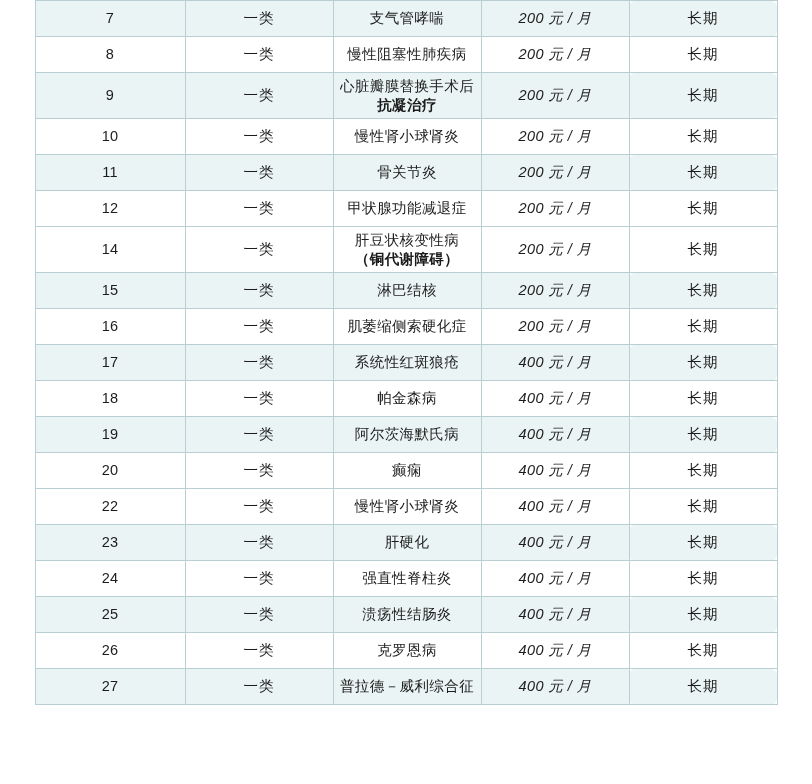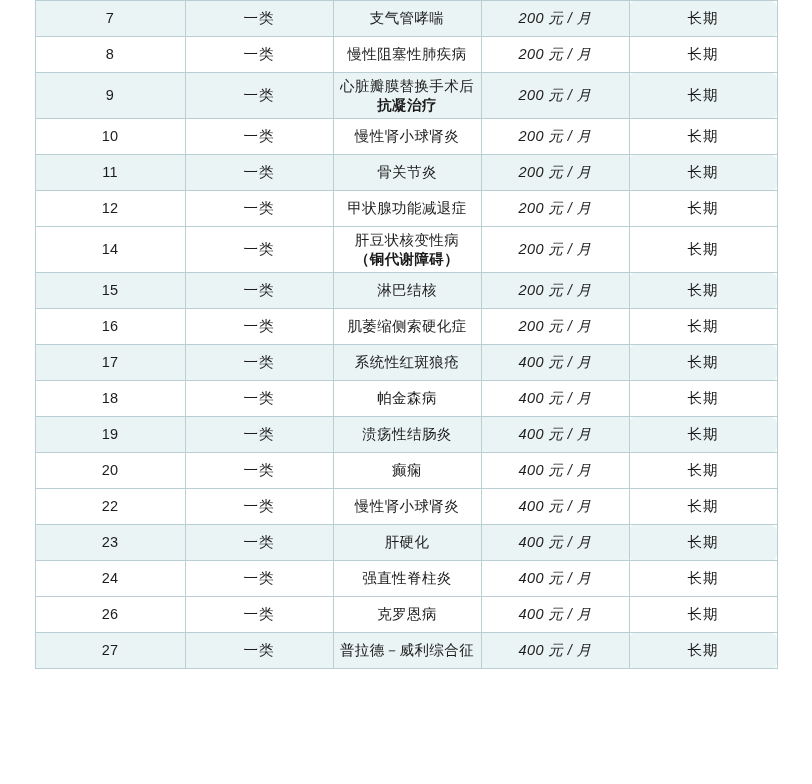--- a/index.html
+++ b/index.html
@@ -157,49 +157,56 @@
         <tr class="row-odd">
           <td class="cell-num">18</td>
           <td class="cell-cat">一类</td>
           <td class="cell-name"><span class="line1">帕金森病</span></td>
           <td class="cell-amt">400 元 / 月</td>
           <td class="cell-term">长期</td>
         </tr>
         <tr class="row-even">
           <td class="cell-num">19</td>
           <td class="cell-cat">一类</td>
+          <td class="cell-name"><span class="line1">阿尔茨海默氏病</span></td>
+          <td class="cell-amt">400 元 / 月</td>
+          <td class="cell-term">长期</td>
+        </tr>
+        <tr class="row-odd">
+          <td class="cell-num">20</td>
+          <td class="cell-cat">一类</td>
+          <td class="cell-name"><span class="line1">癫痫</span></td>
+          <td class="cell-amt">400 元 / 月</td>
+          <td class="cell-term">长期</td>
+        </tr>
+        <tr class="row-odd">
+          <td class="cell-num">22</td>
+          <td class="cell-cat">一类</td>
+          <td class="cell-name"><span class="line1">慢性肾小球肾炎</span></td>
+          <td class="cell-amt">400 元 / 月</td>
+          <td class="cell-term">长期</td>
+        </tr>
+        <tr class="row-even">
+          <td class="cell-num">23</td>
+          <td class="cell-cat">一类</td>
+          <td class="cell-name"><span class="line1">肝硬化</span></td>
+          <td class="cell-amt">400 元 / 月</td>
+          <td class="cell-term">长期</td>
+        </tr>
+        <tr class="row-odd">
+          <td class="cell-num">24</td>
+          <td class="cell-cat">一类</td>
+          <td class="cell-name"><span class="line1">强直性脊柱炎</span></td>
+          <td class="cell-amt">400 元 / 月</td>
+          <td class="cell-term">长期</td>
+        </tr>
+        <tr class="row-even">
+          <td class="cell-num">25</td>
+          <td class="cell-cat">一类</td>
           <td class="cell-name"><span class="line1">溃疡性结肠炎</span></td>
-          <td class="cell-amt">400 元 / 月</td>
-          <td class="cell-term">长期</td>
-        </tr>
-        <tr class="row-odd">
-          <td class="cell-num">20</td>
-          <td class="cell-cat">一类</td>
-          <td class="cell-name"><span class="line1">癫痫</span></td>
-          <td class="cell-amt">400 元 / 月</td>
-          <td class="cell-term">长期</td>
-        </tr>
-        <tr class="row-odd">
-          <td class="cell-num">22</td>
-          <td class="cell-cat">一类</td>
-          <td class="cell-name"><span class="line1">慢性肾小球肾炎</span></td>
-          <td class="cell-amt">400 元 / 月</td>
-          <td class="cell-term">长期</td>
-        </tr>
-        <tr class="row-even">
-          <td class="cell-num">23</td>
-          <td class="cell-cat">一类</td>
-          <td class="cell-name"><span class="line1">肝硬化</span></td>
-          <td class="cell-amt">400 元 / 月</td>
-          <td class="cell-term">长期</td>
-        </tr>
-        <tr class="row-odd">
-          <td class="cell-num">24</td>
-          <td class="cell-cat">一类</td>
-          <td class="cell-name"><span class="line1">强直性脊柱炎</span></td>
           <td class="cell-amt">400 元 / 月</td>
           <td class="cell-term">长期</td>
         </tr>
         <tr class="row-odd">
           <td class="cell-num">26</td>
           <td class="cell-cat">一类</td>
           <td class="cell-name"><span class="line1">克罗恩病</span></td>
           <td class="cell-amt">400 元 / 月</td>
           <td class="cell-term">长期</td>
         </tr>

